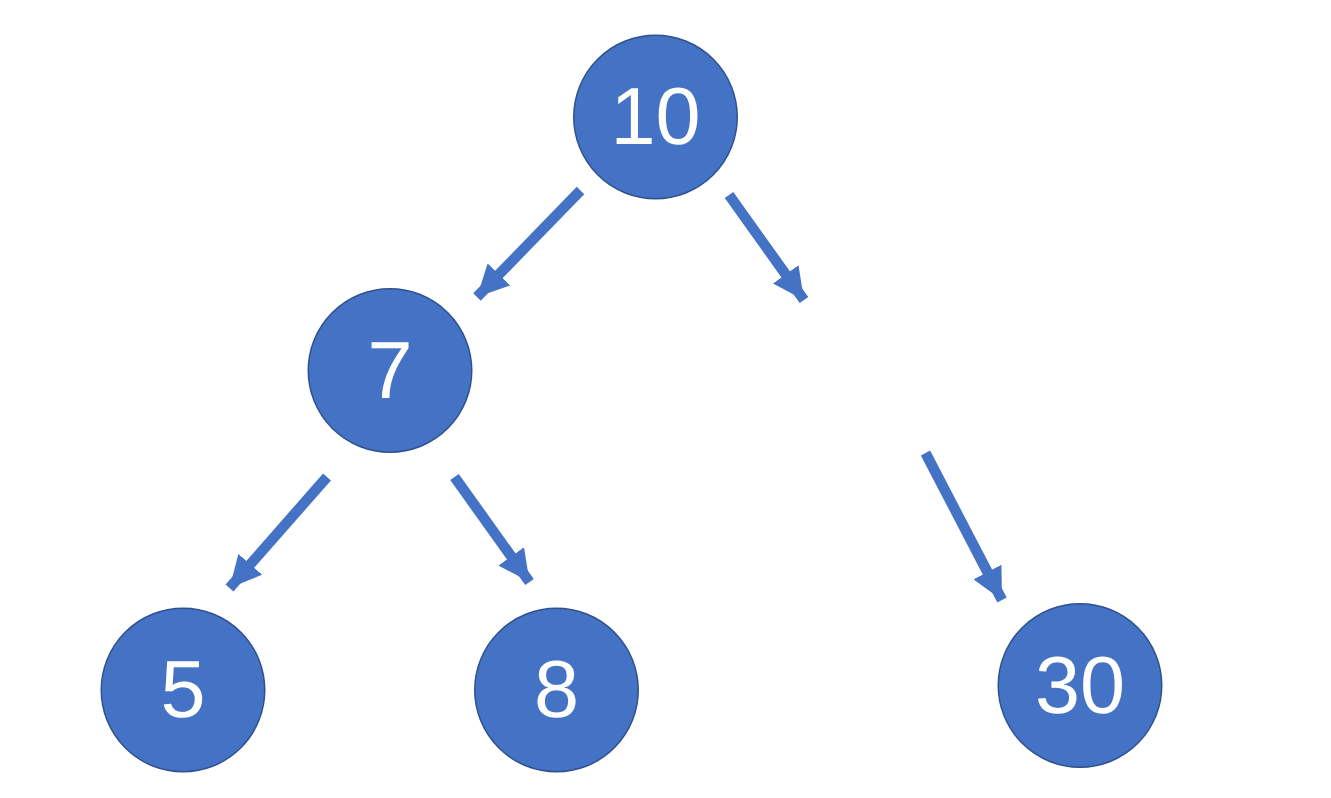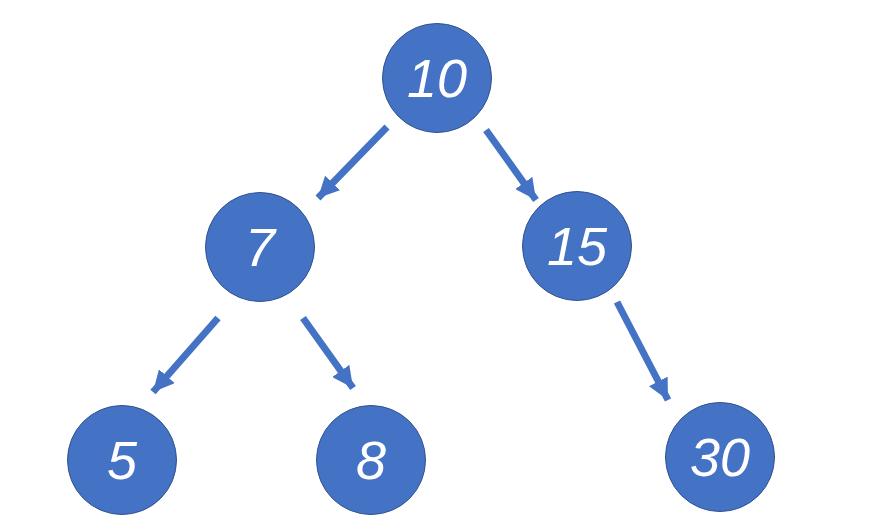--- a/index.html
+++ b/index.html
@@ -7,21 +7,20 @@
     padding: 0;
     background: #ffffff;
     font-family: "Liberation Sans", "DejaVu Sans", sans-serif;
   }
   #canvas {
     position: relative;
     width: 887px;
     height: 532px;
     background: var(--background, #ffffff);
     overflow: hidden;
-    font-style: italic;
   }
   #edges {
     position: absolute;
     left: 0; top: 0;
     width: 887px;
     height: 532px;
   }
   #edges line {
     stroke: var(--arrow, #4472C4);
     stroke-width: 7;
@@ -74,23 +73,20 @@
   </svg>
 
   <div class="node node-10">
     <span class="label">10</span>
   </div>
 
   <div class="node node-7">
     <span class="label">7</span>
   </div>
 
-  <div class="node node-15">
-    <span class="label">15</span>
-  </div>
 
   <div class="node node-5">
     <span class="label">5</span>
   </div>
 
   <div class="node node-8">
     <span class="label">8</span>
   </div>
 
   <div class="node node-20">

